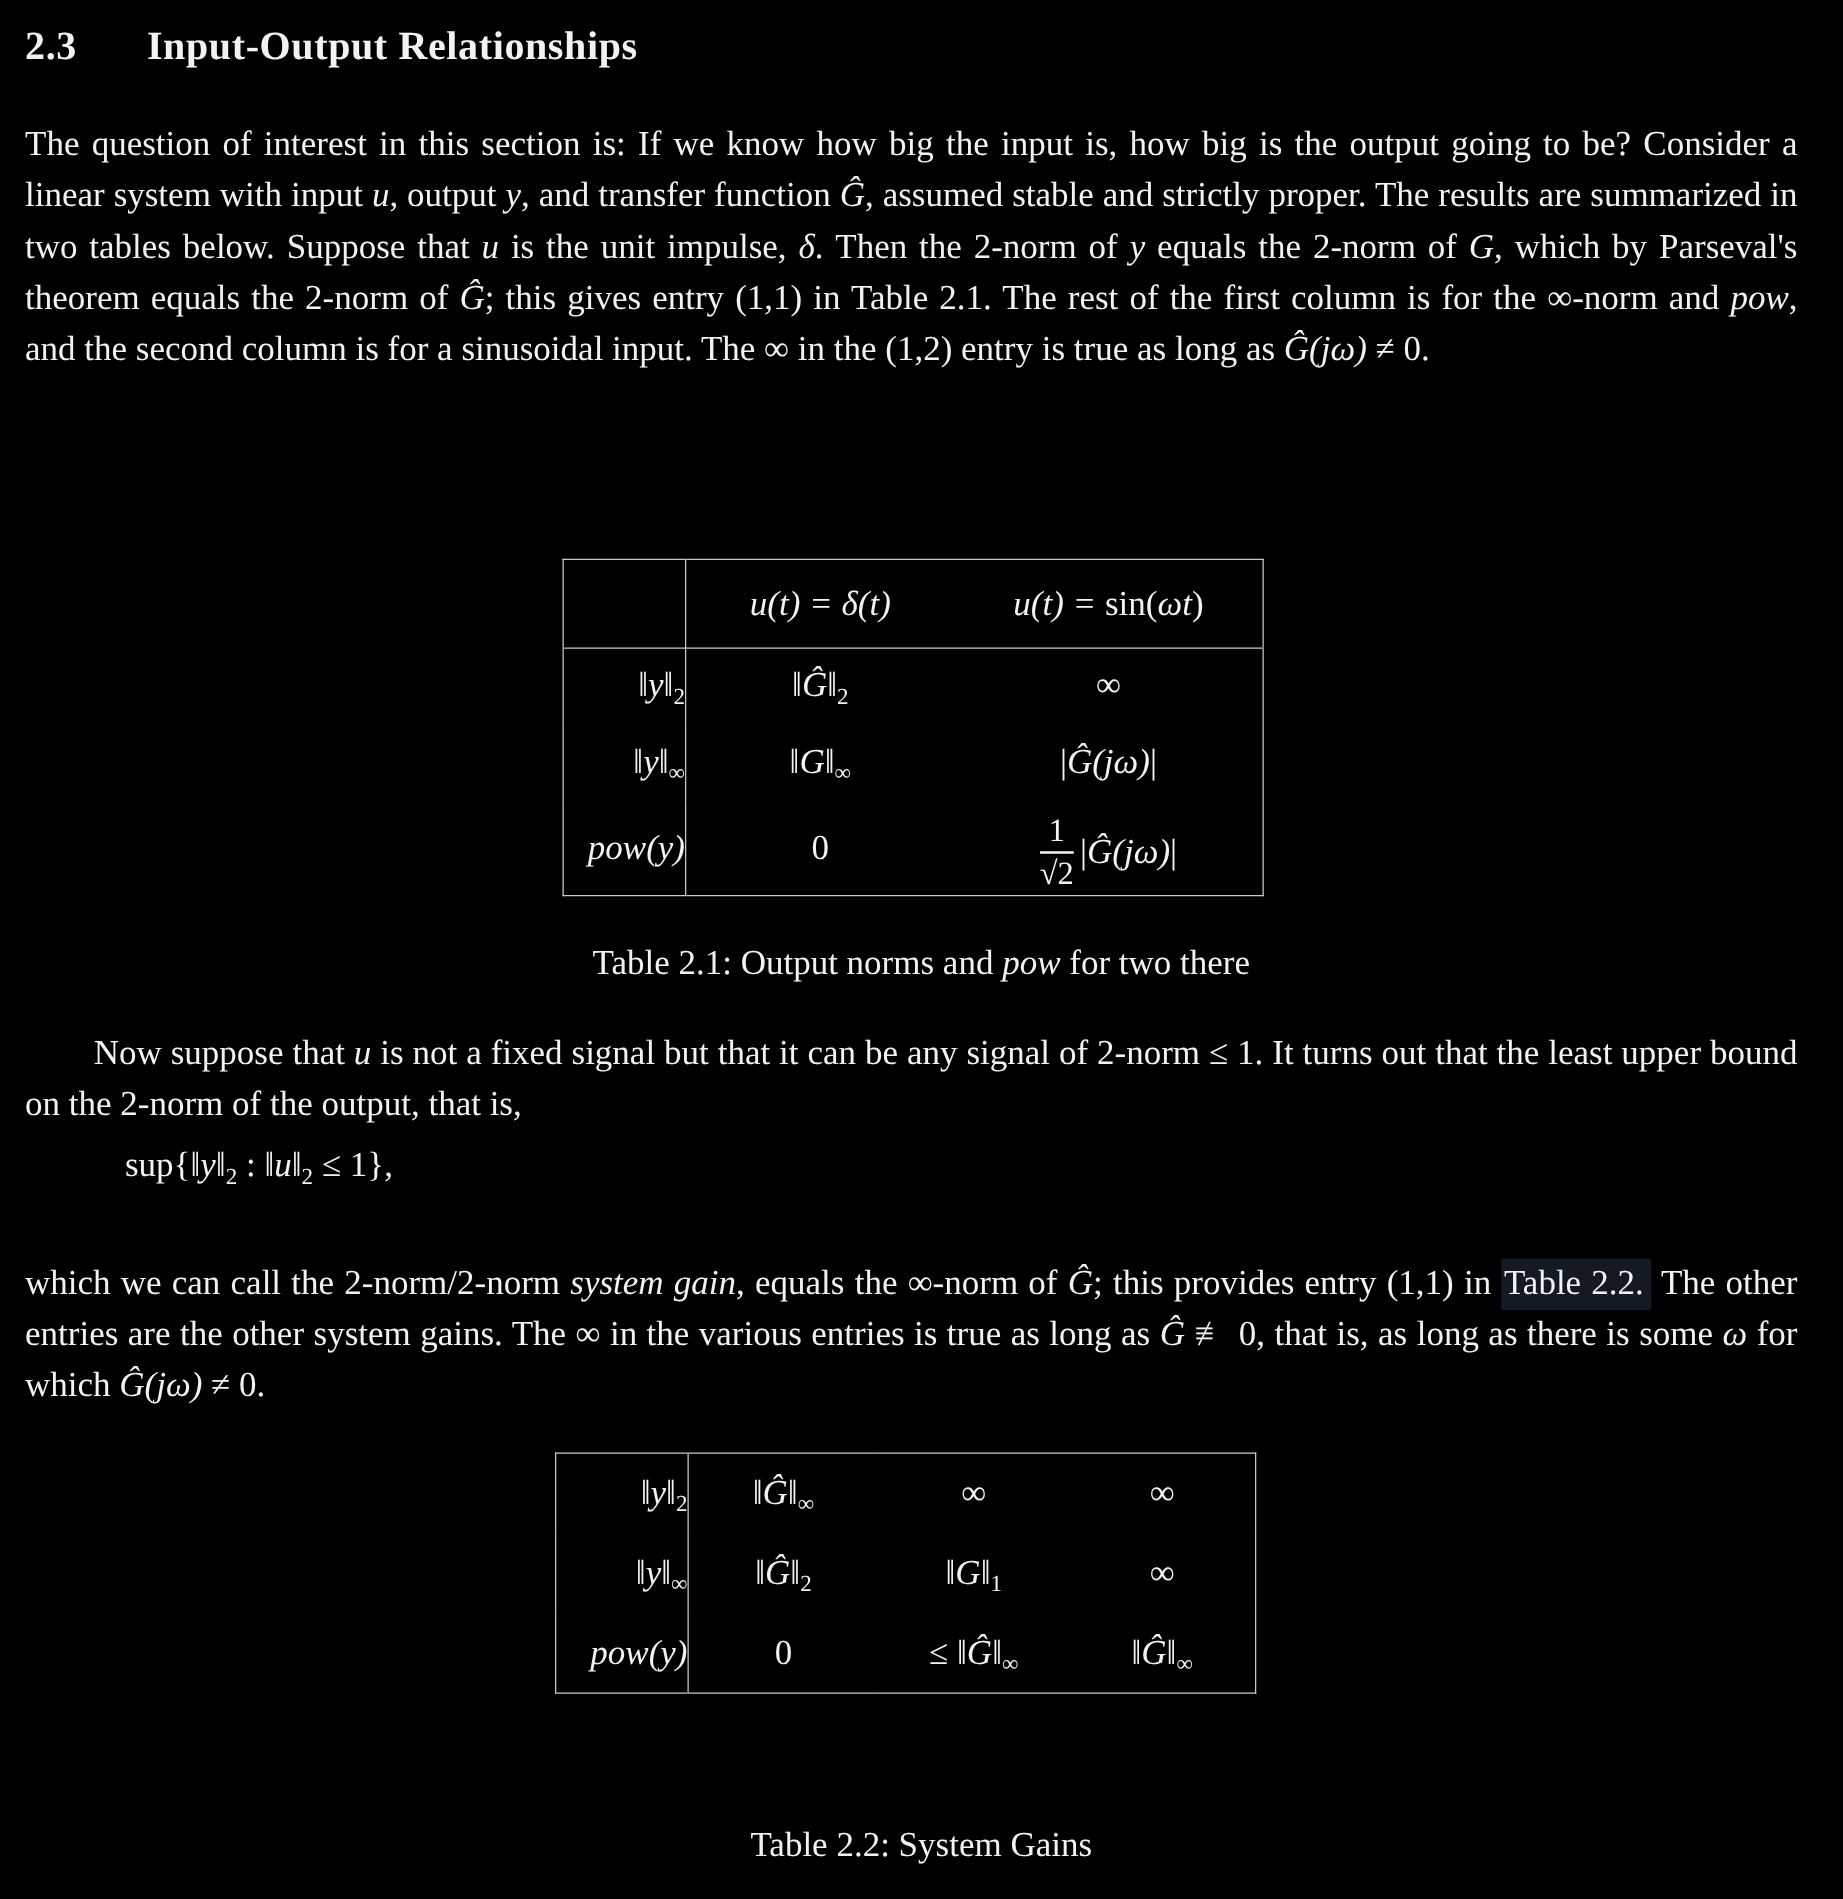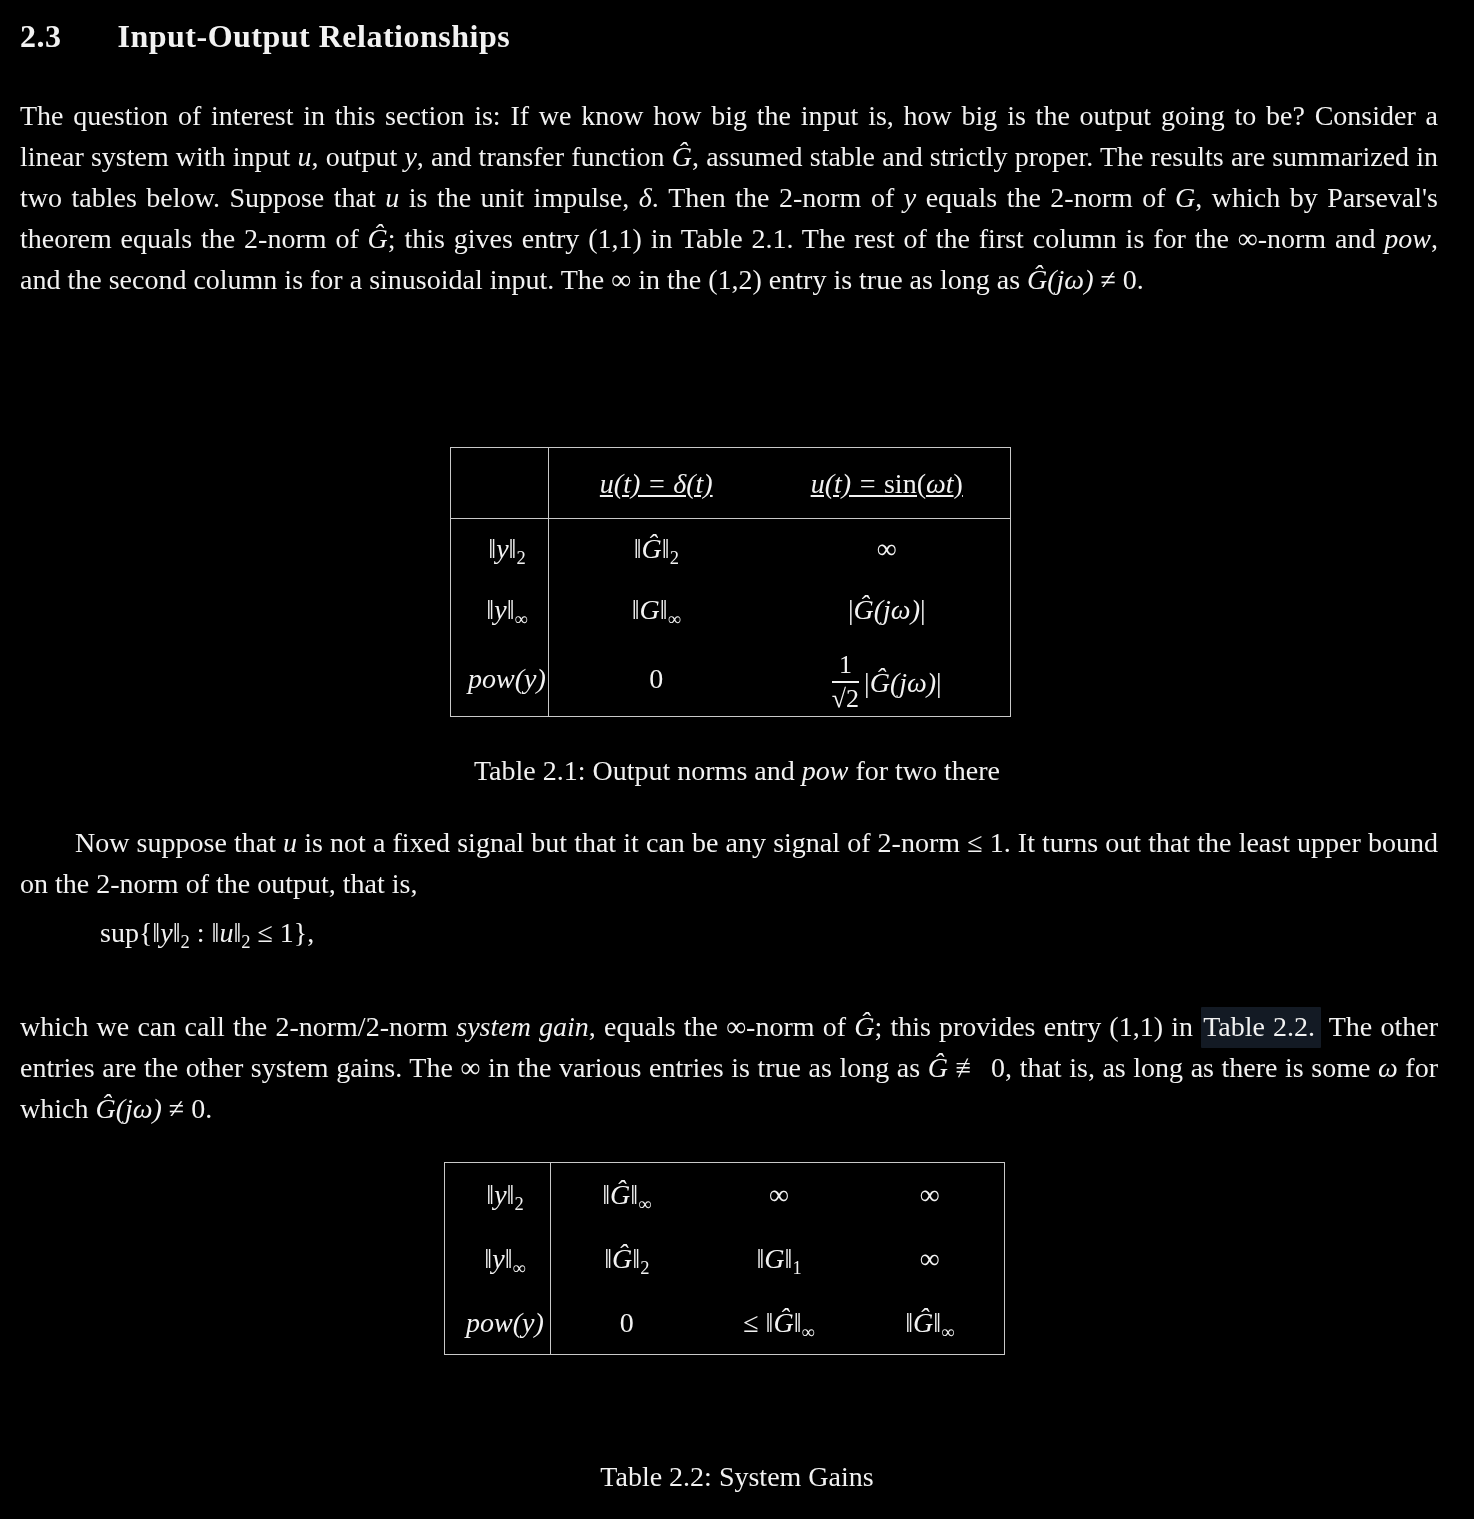--- a/index.html
+++ b/index.html
@@ -40,26 +40,26 @@
 
   .table-wrap { position:absolute; }
   .t1-wrap { top:447px; left:450px; }
   .t2-wrap { top:1162px; left:444px; }
 
   table.tbl { border-collapse:collapse; border:1px solid var(--line); table-layout:fixed; }
   table.tbl td {
     vertical-align:middle; text-align:center; padding:0;
     font-size:28px;
   }
-  table.tbl td.lab { text-align:center; padding-left:15px; border-right:1px solid var(--line); }
+  table.tbl td.lab { text-align:right; padding-left:15px; border-right:1px solid var(--line); }
   table.tbl tr.head td { border-bottom:1px solid var(--line); }
 
   .t1 { width:560px; }
   .t1 .c0 { width:98px; } .t1 .c1 { width:215px; } .t1 .c2 { width:247px; }
-  .t1 tr.head { height:71px;text-decoration:underline; }
+  .t1 tr.head { height:71px; }
   .t1 tr.r1 { height:60px; }
   .t1 tr.r2 { height:62px; }
   .t1 tr.r3 { height:76px; }
 
   .t2 { width:560px; }
   .t2 .c0 { width:106px; } .t2 .c1 { width:152px; } .t2 .c2 { width:153px; } .t2 .c3 { width:149px; }
   .t2 tr.head { height:72px; }
   .t2 tr.r1 { height:64px; }
   .t2 tr.r2 { height:64px; }
   .t2 tr.r3 { height:64px; }

